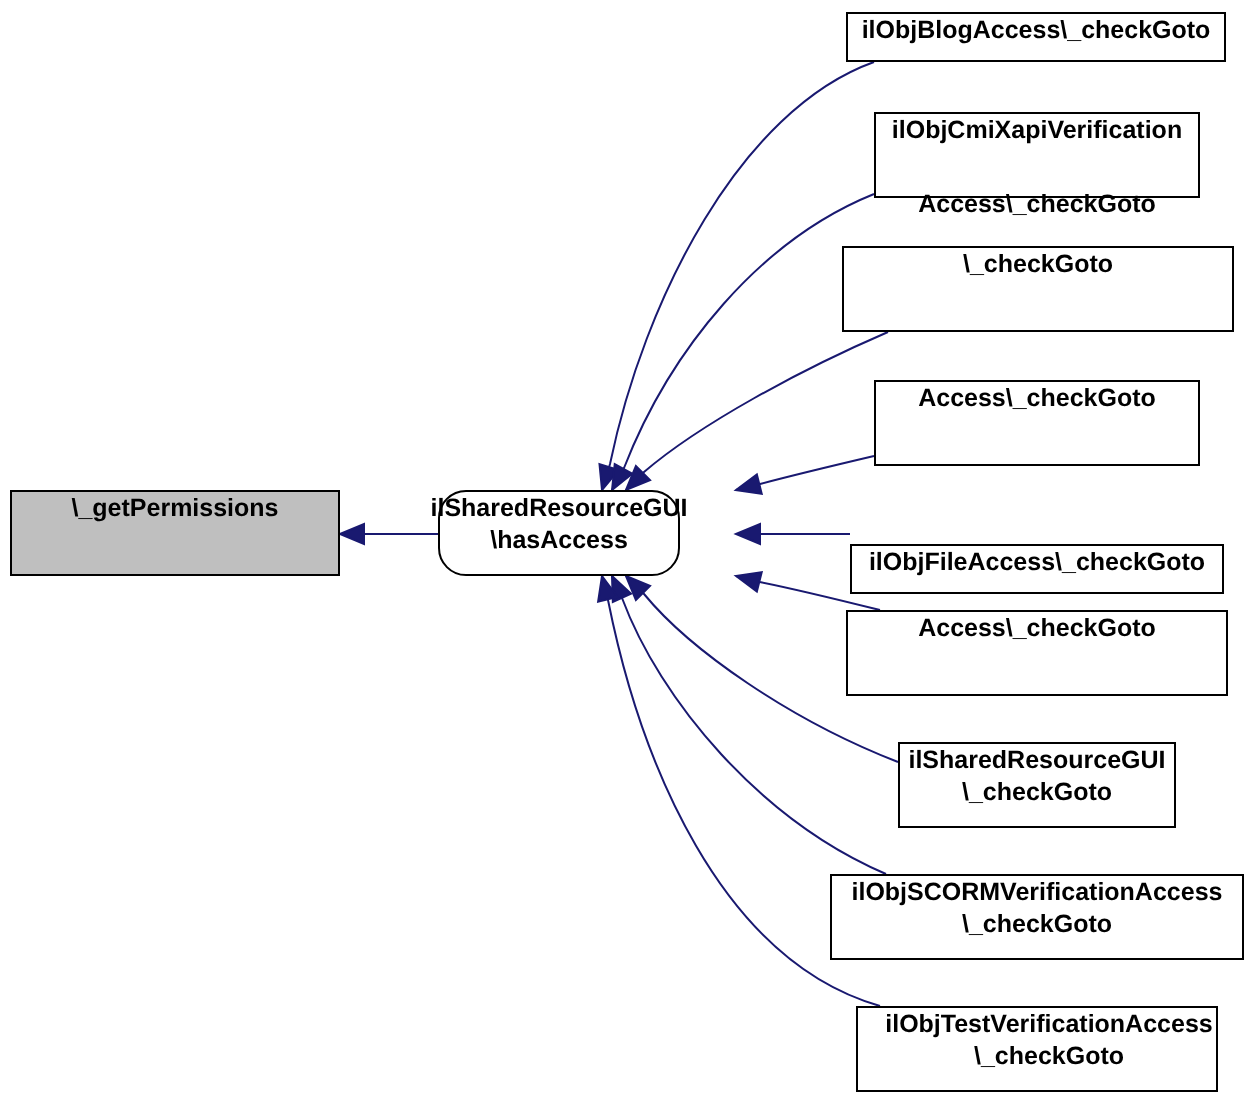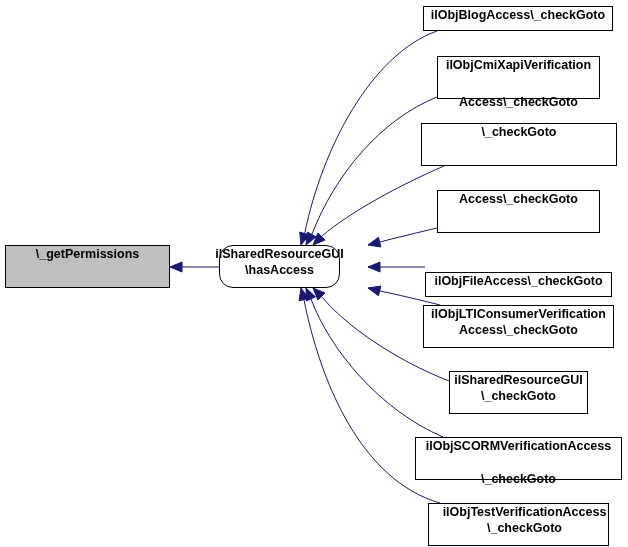--- a/index.html
+++ b/index.html
@@ -63,30 +63,29 @@
 
 <div class="node" style="left:437px; top:190px; width:163px; height:43px;">
   <span>Access\_checkGoto</span>
 </div>
 
 <div class="node" style="left:425px; top:256px; width:187px; height:25px;margin-top:16px;">
   <span>ilObjFileAccess\_checkGoto</span>
 </div>
 
 <div class="node" style="left:423px; top:305px; width:191px; height:43px;">
-  <span>ilObjLTIConsumerVerification</span>
   <span>Access\_checkGoto</span>
 </div>
 
 <div class="node" style="left:449px; top:371px; width:139px; height:43px;">
   <span>ilSharedResourceGUI</span>
   <span>\_checkGoto</span>
 </div>
 
-<div class="node" style="left:415px; top:437px; width:207px; height:43px;gap:17px;">
+<div class="node" style="left:415px; top:437px; width:207px; height:43px;">
   <span>ilObjSCORMVerificationAccess</span>
   <span>\_checkGoto</span>
 </div>
 
 <div class="node" style="left:428px; top:503px; width:181px; height:43px;padding-left:12px;">
   <span>ilObjTestVerificationAccess</span>
   <span>\_checkGoto</span>
 </div>
 
 </body></html>

